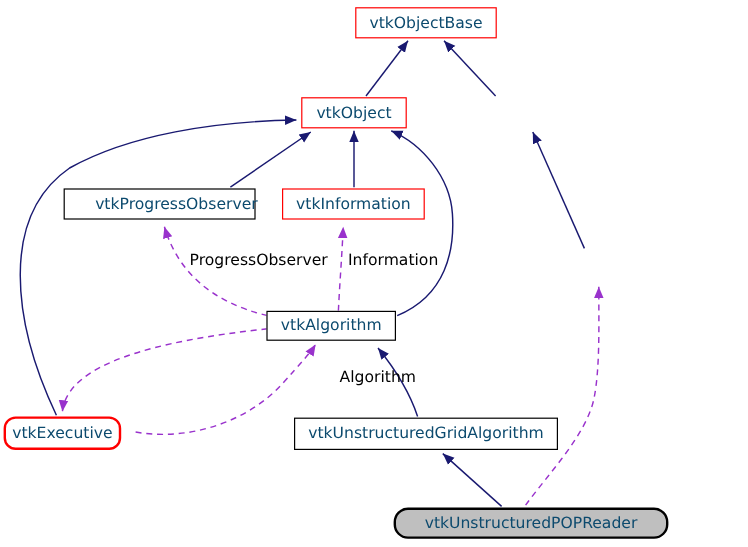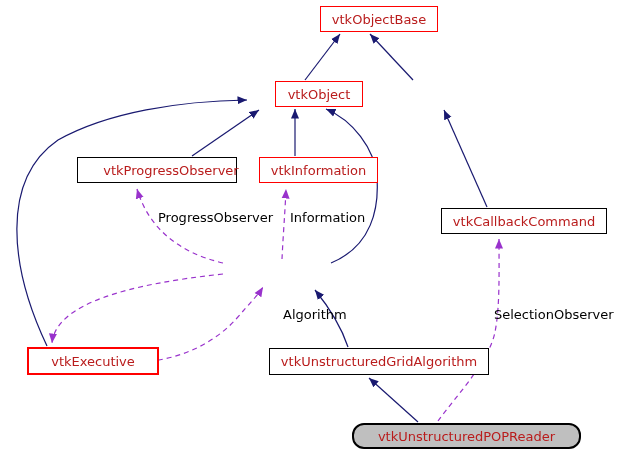--- a/index.html
+++ b/index.html
@@ -10,25 +10,24 @@
     font-family:"DejaVu Sans", sans-serif;
     overflow:hidden;
   }
   .edges{position:absolute;left:0;top:0;z-index:0;}
   .node{
     position:absolute;
     box-sizing:border-box;
     display:flex;align-items:center;justify-content:center;
     background:#ffffff;
     border:1px solid #000000;
-    font-size:13px;color:#b91c1c;
+    font-size:13px;color:#0c4a6e;
     white-space:nowrap;
     z-index:2;
     cursor:pointer;
-    margin-left:24px;
   }
   .node.red{border-color:#ff0000;}
   .node.red.thick{border-width:2px;}
   .node.focus{background:#bfbfbf;border:2px solid #000000;cursor:default;}
   .edge-label{
     position:absolute;
     font-size:13px;color:#000000;
     white-space:nowrap;
     z-index:1;
   }
@@ -66,23 +65,22 @@
       <path d="M 223,274 C 130,284 56,303 52,343" marker-end="url(#arrow-purple)"></path>
       <path d="M 113,360 C 158,368 208,351 237,318 C 250,303 258,295 263,287" marker-end="url(#arrow-purple)"></path>
       <path d="M 438,421 C 456,396 489,362 495,332 C 500,307 499,272 499,239" marker-end="url(#arrow-purple)"></path>
     </g>
   </svg>
 
   <div class="node red" style="left:296px;top:6px;width:118px;height:26px;">vtkObjectBase</div>
   <div class="node red" style="left:251px;top:81px;width:88px;height:26px;text-align:center;">vtkObject</div>
   <div class="node" style="left:53px;top:157px;width:160px;height:26px;padding-left:28px;">vtkProgressObserver</div>
   <div class="node red" style="left:235px;top:157px;width:119px;height:26px;">vtkInformation</div>
-  <div class="node" style="left:417px;top:208px;width:166px;height:26px;">vtkCallbackCommand</div>
-  <div class="node red thick" style="left:3px;top:347px;width:132px;height:28px;">vtkExecutive</div>
+  <div class="node" style="left:222px;top:259px;width:108px;height:25px;">vtkAlgorithm</div>
+  <div class="node red thick" style="left:3px;top:347px;width:98px;height:28px;border-radius:10px;">vtkExecutive</div>
   <div class="node" style="left:245px;top:348px;width:220px;height:27px;">vtkUnstructuredGridAlgorithm</div>
   <div class="node focus" style="left:328px;top:423px;width:229px;height:26px;border-radius:12px;">vtkUnstructuredPOPReader</div>
 
   <div class="edge-label" style="left:158px;top:210px;">ProgressObserver</div>
   <div class="edge-label" style="left:290px;top:210px;">Information</div>
   <div class="edge-label" style="left:255px;top:307px;margin-left:28px;">Algorithm</div>
-  <div class="edge-label" style="left:494px;top:307px;">SelectionObserver</div>
 
 </div>
 
 </body></html>

